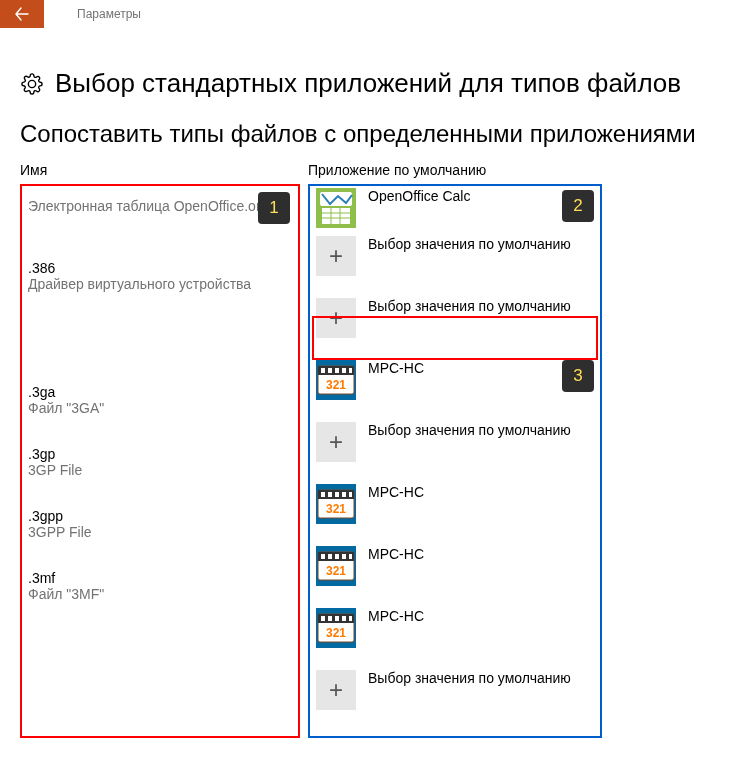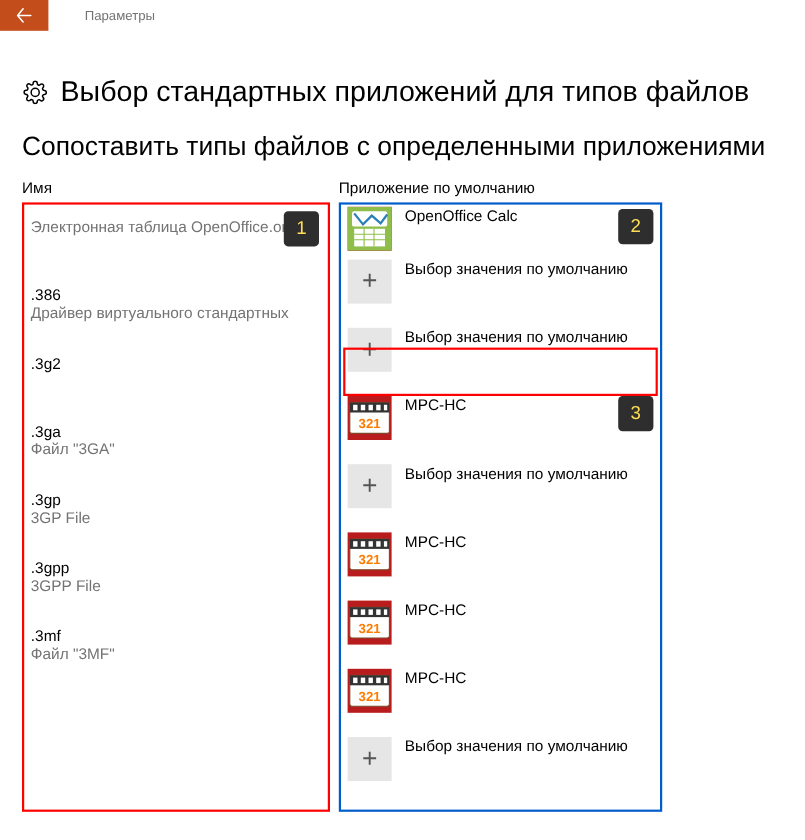--- a/index.html
+++ b/index.html
@@ -26,21 +26,21 @@
     .list { position: relative; }
     .list-name { width: 280px; border: 2px solid #ff0000; padding: 6px 0 0; }
     .list-app  { width: 294px; border: 2px solid #005dcc; padding: 2px 6px 4px; }
 
     .row-name { height: 62px; padding: 6px 6px 0; }
     .row-name .ext  { font-size: 14px; color: #000; }
     .row-name .desc { font-size: 14px; color: #737373; }
 
     .row-app { height: 62px; display: flex; align-items: flex-start; gap: 12px; padding: 0 0; }
     .row-app.first { height: 48px; }
-    .app-icon { width: 40px; height: 40px; flex: 0 0 40px; display: flex; align-items: center; justify-content: center; background: #b91c1c; }
+    .app-icon { width: 40px; height: 40px; flex: 0 0 40px; display: flex; align-items: center; justify-content: center; background: #0369a1; }
     .app-icon.plus { font-size: 24px; color: #555; background: #e6e6e6; }
     .app-label { font-size: 14px; color: #000; }
 
     .highlight-row { border: 2px solid #ff0000; position: absolute; left: 2px; right: 2px; top: 130px; height: 44px; pointer-events: none; }
 
     .step-badge { position: absolute; width: 32px; height: 32px; background: #2e2e2e; color: #ffdd55; border-radius: 4px; display: flex; align-items: center; justify-content: center; font-size: 17px; font-weight: 400; }
     .badge-1 { top: 6px; right: 8px; }
     .badge-2 { top: 4px; right: 6px; }
     .badge-3 { top: 174px; right: 6px; }
 
@@ -80,24 +80,23 @@
   <div class="lists">
 
     <div class="list list-name">
       <div class="step-badge badge-1">1</div>
 
       <div class="row-name">
         <div class="desc">Электронная таблица OpenOffice.org...</div>
       </div>
       <div class="row-name">
         <div class="ext">.386</div>
-        <div class="desc">Драйвер виртуального стандартных</div>
-      </div>
-      <div class="row-name">
-        <div class="ext">.3g2</div>
+        <div class="desc">Драйвер виртуального устройства</div>
+      </div>
+      <div class="row-name">
       </div>
       <div class="row-name">
         <div class="ext">.3ga</div>
         <div class="desc">Файл "3GA"</div>
       </div>
       <div class="row-name">
         <div class="ext">.3gp</div>
         <div class="desc">3GP File</div>
       </div>
       <div class="row-name">

